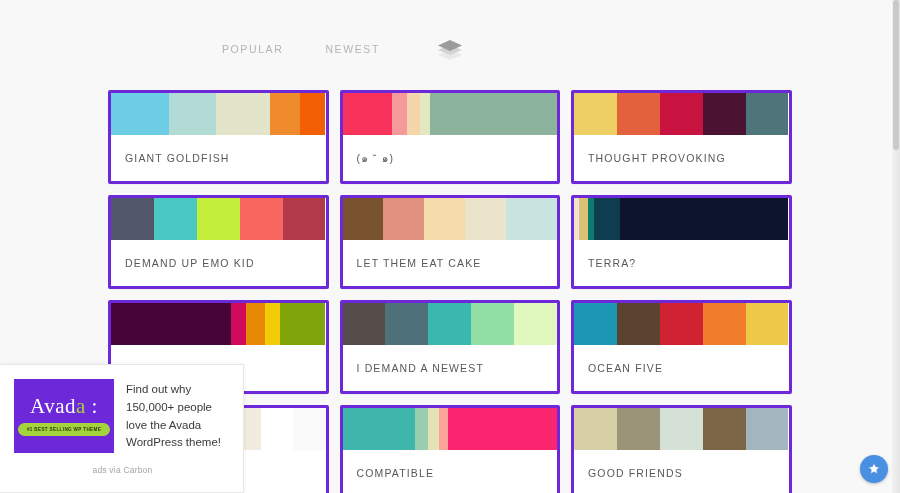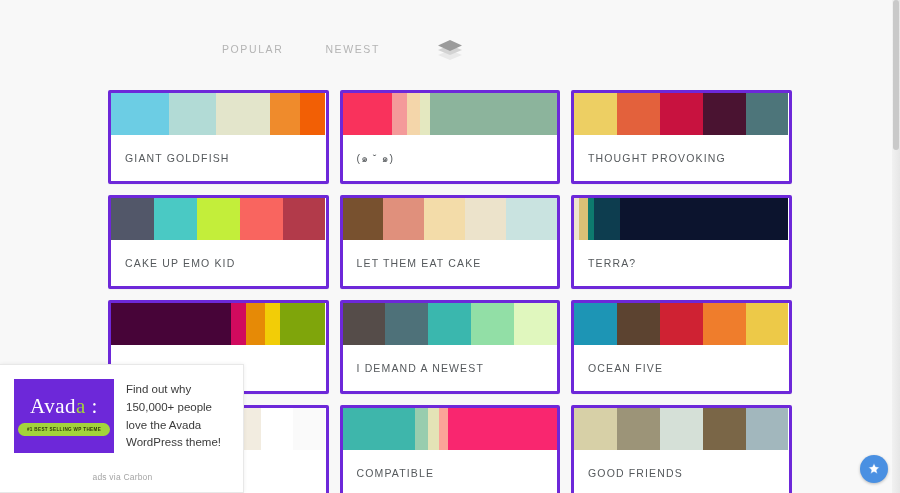--- a/index.html
+++ b/index.html
@@ -133,21 +133,21 @@
   .carbon-text {
     font-size: 11.5px;
     line-height: 1.55;
     color: #3a3a3a;
     padding-top: 2px;
   }
   .carbon-poweredby {
     font-size: 8.5px;
     color: #a5a5a5;
     text-align: center;
-    margin-top: 19px;
+    margin-top: 12px;
     letter-spacing: 0.2px;
   }
 
   
   .fab {
     position: absolute;
     right: 12px;
     bottom: 10px;
     width: 28px;
     height: 28px;
@@ -234,21 +234,21 @@
       <div class="card-label">THOUGHT PROVOKING</div>
     </div>
     <div class="card">
       <div class="swatches">
         <div class="swatch" style="background: rgb(82, 87, 105); width: 20%;"></div>
         <div class="swatch" style="background: rgb(74, 201, 196); width: 20%;"></div>
         <div class="swatch" style="background: rgb(195, 238, 58); width: 20%;"></div>
         <div class="swatch" style="background: rgb(249, 101, 95); width: 20%;"></div>
         <div class="swatch" style="background: rgb(178, 58, 74); width: 20%;"></div>
       </div>
-      <div class="card-label">CAKE UP EMO KID</div>
+      <div class="card-label">DEMAND UP EMO KID</div>
     </div>
     <div class="card">
       <div class="swatches">
         <div class="swatch" style="background: rgb(120, 81, 47); width: 19%;"></div>
         <div class="swatch" style="background: rgb(224, 144, 124); width: 19%;"></div>
         <div class="swatch" style="background: rgb(243, 220, 169); width: 19%;"></div>
         <div class="swatch" style="background: rgb(236, 227, 203); width: 19%;"></div>
         <div class="swatch" style="background: rgb(201, 227, 224); width: 24%;"></div>
       </div>
       <div class="card-label">LET THEM EAT CAKE</div>

